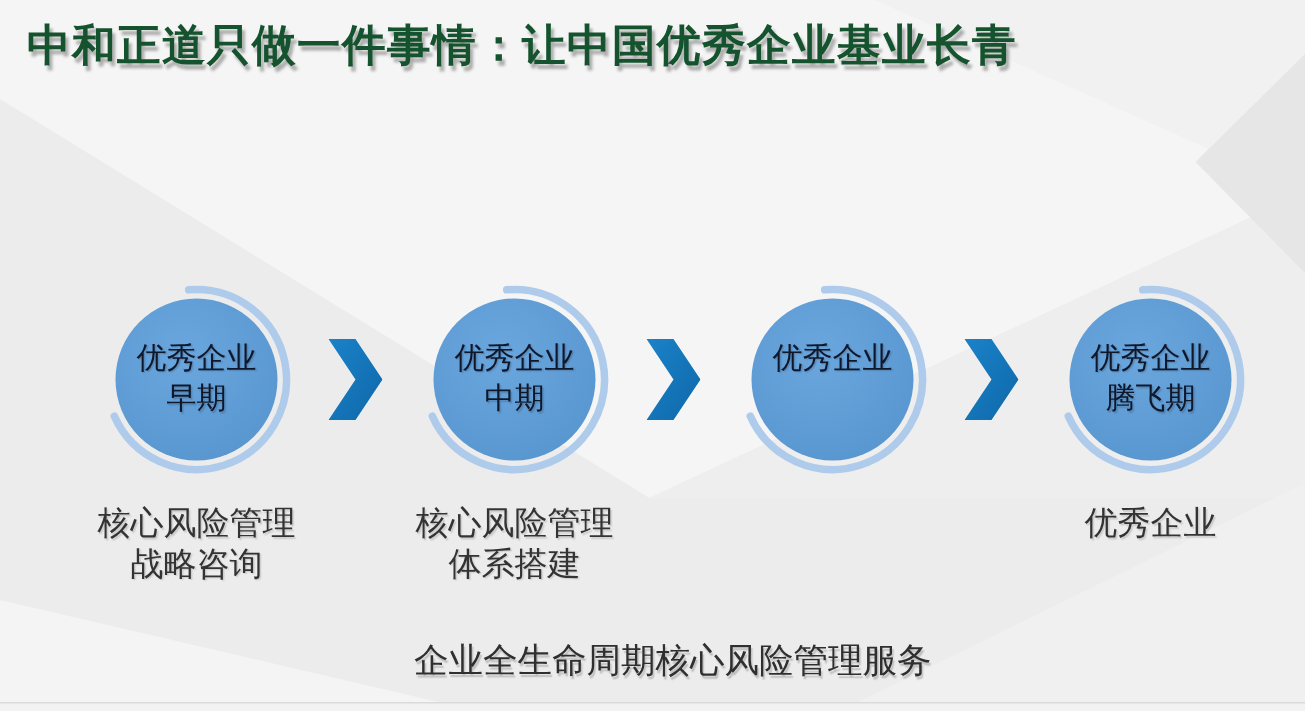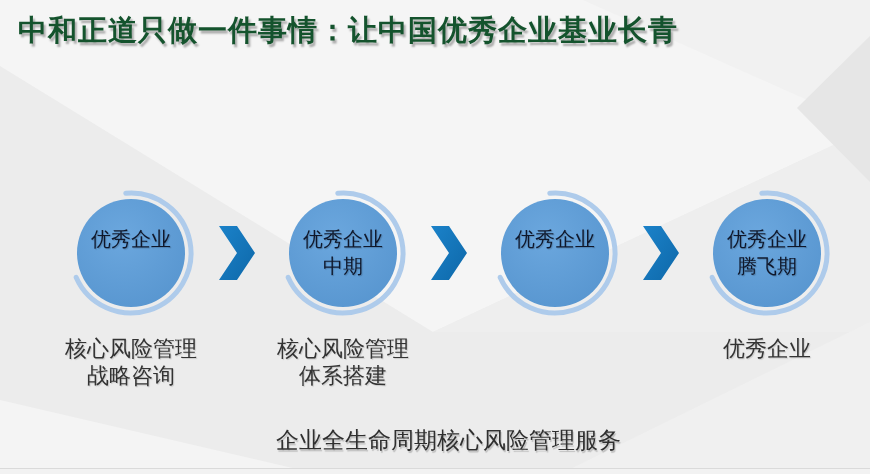--- a/index.html
+++ b/index.html
@@ -87,20 +87,21 @@
 
   <div class="flow">
 
     <div class="stage">
       <svg class="stage-graphic" width="150" height="150" viewBox="0 0 150 150">
         <path d="M 69.8 6.2 A 60 60 0 1 1 20.2 90.4" fill="none" stroke="#AECBEB" stroke-width="5" stroke-linecap="round"></path>
         <circle cx="75" cy="66" r="54" fill="url(#circleGrad)"></circle>
       </svg>
       <div class="circle-text">
         <div>优秀企业</div>
+        <div>早期</div>
       </div>
       <div class="stage-label">
         <div>核心风险管理</div>
         <div>战略咨询</div>
       </div>
     </div>
 
     <div class="arrow-cell">
       <svg width="36" height="54" viewBox="0 0 36 54">
         <polygon points="0,0 18,0 36,27 18,54 0,54 18,27" fill="url(#chevGrad)"></polygon>

